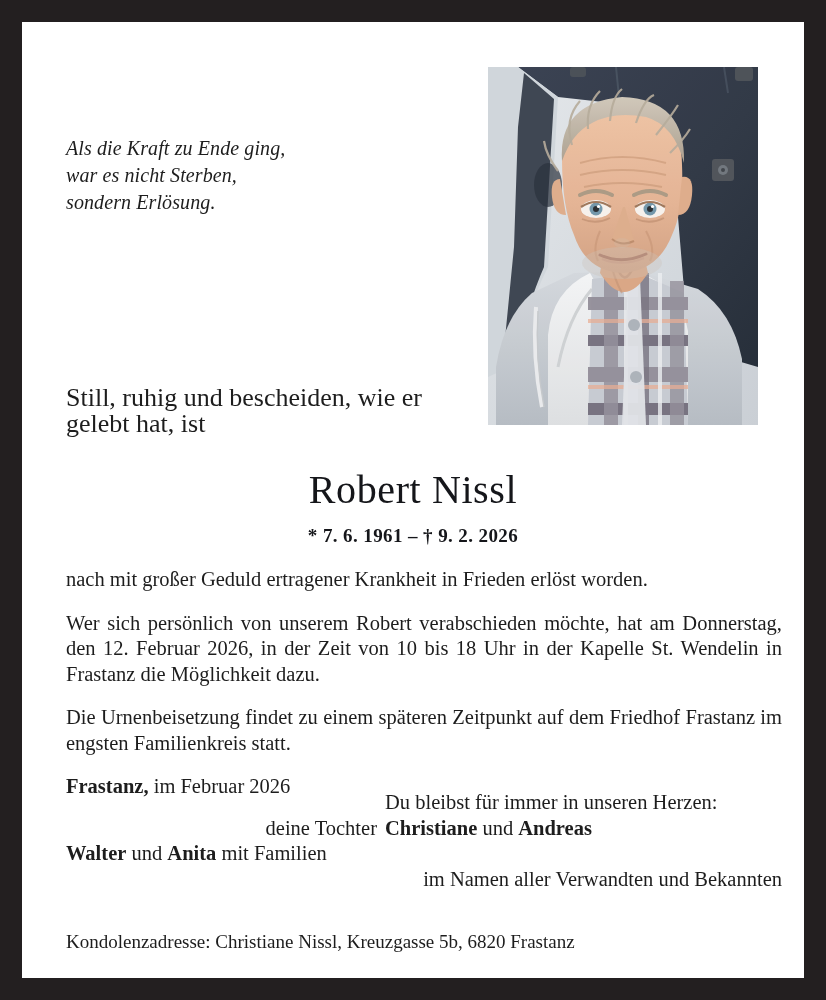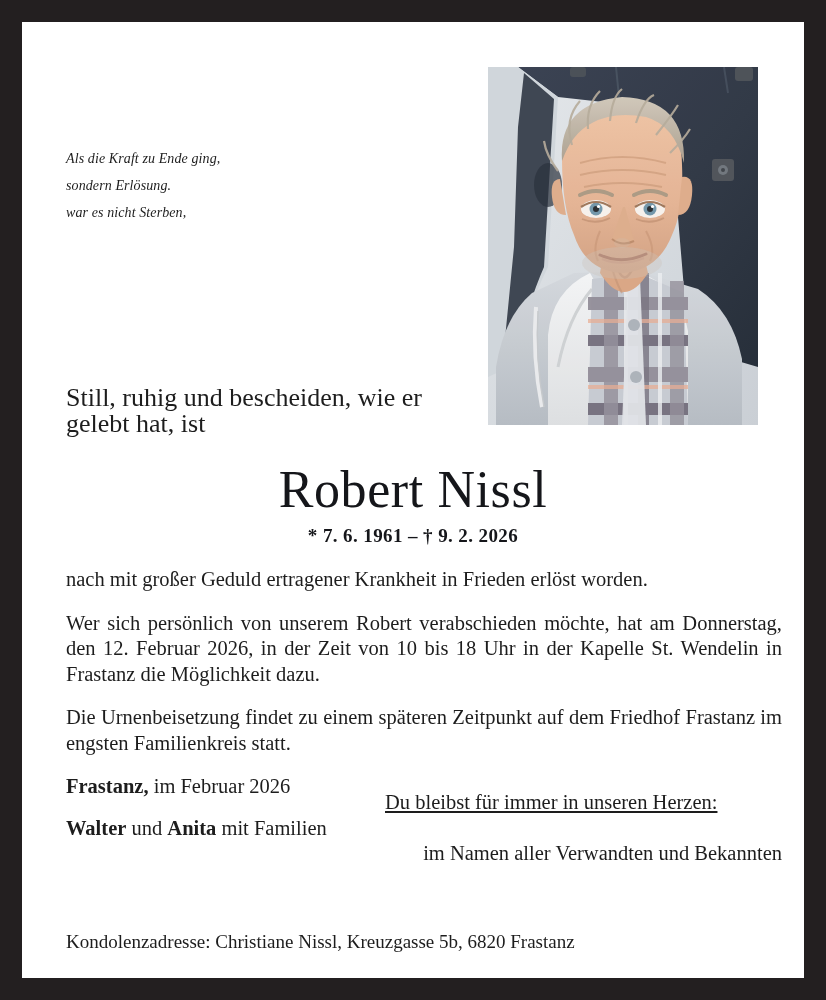--- a/index.html
+++ b/index.html
@@ -30,24 +30,24 @@
     width: 100%;
     height: 100%;
     background: #ffffff;
     overflow: hidden;
   }
 
   
   .epigraph {
     position: absolute;
     left: 44px;
-    top: 123px;
+    top: 113px;
     width: 370px;
     font-style: italic;
-    font-size: 14px;
+    font-size: 20px;
     line-height: 27px;
     color: #1d1d1d;
     letter-spacing: .1px;
   }
   .epigraph div { white-space: nowrap; }
 
   
   .portrait {
     position: absolute;
     left: 466px;
@@ -72,21 +72,21 @@
 
   
   .name-block {
     position: absolute;
     left: 0;
     right: 0;
     top: 437px;
     text-align: center;
   }
   .deceased-name {
-    font-size: 52px;
+    font-size: 40px;
     line-height: 62px;
     font-weight: 400;
     letter-spacing: .6px;
     color: #15161a;
   }
   .life-dates {
     margin-top: 4px;
     font-size: 19px;
     font-weight: 700;
     letter-spacing: .4px;
@@ -117,21 +117,20 @@
     position: absolute;
     left: 44px;
     top: 768px;
     width: 716px;
     font-size: 20.5px;
     line-height: 25.5px;
     color: #1d1d1d;
   }
   .survivors-lead {
     padding-left: 319px;
-    text-decoration: underline;
   }
   .survivor-row {
     display: flex;
     align-items: baseline;
   }
   .survivor-rel {
     width: 311px;
     text-align: right;
     padding-right: 8px;
     white-space: nowrap;
@@ -152,22 +151,22 @@
   }
 </style>
 </head>
 <body>
 
 <div class="notice-frame">
   <div class="notice-page">
 
     <div class="epigraph">
       <div>Als die Kraft zu Ende ging,</div>
+      <div>war es nicht Sterben,</div>
       <div>sondern Erlösung.</div>
-      <div>war es nicht Sterben,</div>
     </div>
 
     <div class="portrait">
       <svg viewBox="0 0 270 358" preserveAspectRatio="xMidYMid slice">
         <defs>
           <linearGradient id="gWall" x1="0" y1="0" x2="1" y2="1">
             <stop offset="0%" stop-color="#e4e7ea"></stop>
             <stop offset="100%" stop-color="#c8ced4"></stop>
           </linearGradient>
           <linearGradient id="gJacket" x1="0" y1="0" x2="1" y2="1">
@@ -318,20 +317,24 @@
     <div class="body-text">
       <div class="para no-justify">nach mit großer Geduld ertragener Krankheit in Frieden erlöst worden.</div>
       <div class="para">Wer sich persönlich von unserem Robert verabschieden möchte, hat am Donnerstag, den 12. Februar 2026, in der Zeit von 10 bis 18 Uhr in der Kapelle St. Wendelin in Frastanz die Möglichkeit dazu.</div>
       <div class="para">Die Urnenbeisetzung findet zu einem späteren Zeitpunkt auf dem Friedhof Frastanz im engsten Familienkreis statt.</div>
       <div class="para no-justify"><b>Frastanz,</b><span> im Februar 2026</span></div>
     </div>
 
     <div class="survivors">
       <div class="survivors-lead">Du bleibst für immer in unseren Herzen:</div>
 
+      <div class="survivor-row">
+        <div class="survivor-rel">deine Tochter</div>
+        <div class="survivor-names"><b>Christiane</b><span> und </span><b>Andreas</b><span></span></div>
+      </div>
 
       <div class="survivor-row">
         <div class="survivor-names"><b>Walter</b><span> und </span><b>Anita</b><span> mit Familien</span></div>
       </div>
 
       <div class="survivors-tail">im Namen aller Verwandten und Bekannten</div>
     </div>
 
     <div class="condolence">Kondolenzadresse: Christiane Nissl, Kreuzgasse 5b, 6820 Frastanz</div>
 

